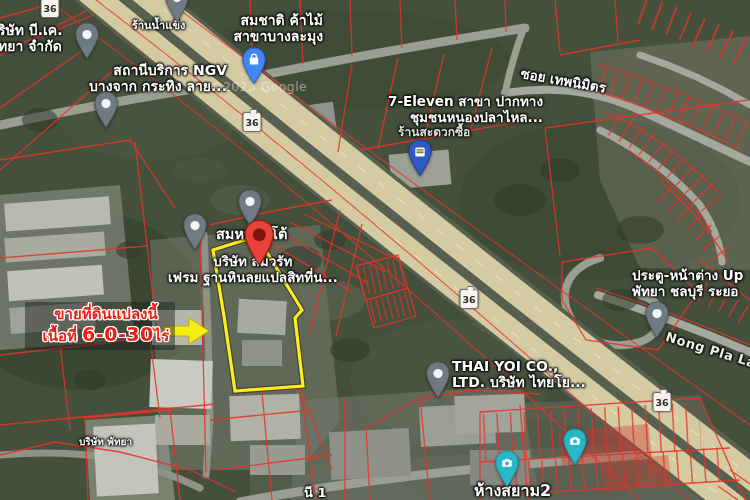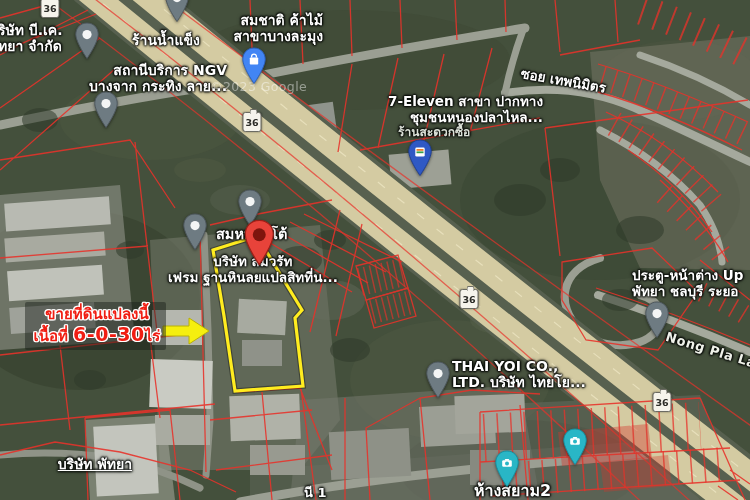--- a/index.html
+++ b/index.html
@@ -12,21 +12,21 @@
   .map-label.center{text-align:right;}
   .map-label.dim{color:#dde2d9;font-weight:600;}
   .map-label.road{color:#f0f2ea;letter-spacing:.6px;}
   .map-label.watermark{color:rgba(255,255,255,.45);font-weight:400;text-shadow:none;letter-spacing:.4px;}
   .pin{position:absolute;filter:drop-shadow(0 1px 1.5px rgba(0,0,0,.5));}
   .shield{position:absolute;width:17px;height:18px;background:#f6f4ec;border:1px solid #6b6b63;border-radius:3px;
     display:flex;align-items:center;justify-content:center;font-size:9.5px;font-weight:700;color:#2c2c28;
     transform:translate(-50%,-50%);box-shadow:0 0 2px rgba(0,0,0,.45);}
   .shield i{position:absolute;top:-4px;left:50%;margin-left:-3px;width:6px;height:4px;background:#f6f4ec;
     border:1px solid #6b6b63;border-bottom:none;border-radius:2px 2px 0 0;}
-  .sale-box{position:absolute;left:25px;top:302px;width:134px;padding:3px 2px 4px 5px;text-align:center;
+  .sale-box{position:absolute;left:25px;top:302px;width:134px;padding:3px 2px 4px 14px;text-align:center;
     background:rgba(28,33,28,.48);border-radius:2px;line-height:1.2;}
   .sale-line{font-weight:800;color:#f01d12;font-size:15px;
     text-shadow:-1.4px 0 0 #fff,1.4px 0 0 #fff,0 -1.4px 0 #fff,0 1.4px 0 #fff,-1px -1px 0 #fff,1px 1px 0 #fff,1px -1px 0 #fff,-1px 1px 0 #fff;}
   .sale-line .big{font-size:19px;letter-spacing:.5px;margin-top:23px;}
 </style>
 </head>
 <body>
 
 <div id="stage">
 
@@ -141,21 +141,21 @@
     </g>
 
     <polygon points="163,326 189,326 189,318 209,331 189,344 189,336 163,336" fill="#f5ef0f" stroke="#b8b007" stroke-width="1"></polygon>
   </svg>
 
   <div id="overlay">
       <div class="map-label poi" style="left: -2px; top: 22px; font-size: 14px;">
         <div>ริษัท บี.เค.</div>
         <div>ัทยา จำกัด</div>
       </div>
-      <div class="map-label poi" style="left: 132px; top: 32px; font-size: 14px;">
+      <div class="map-label poi" style="left: 132px; top: 20px; font-size: 11px;">
         <div>ร้านน้ำแข็ง</div>
       </div>
       <div class="map-label poi center" style="left: 72px; top: 62px; font-size: 14px; width: 155px;">
         <div>สถานีบริการ NGV</div>
         <div>บางจาก กระทิง ลาย...</div>
       </div>
       <div class="map-label poi center" style="left: 218px; top: 12px; font-size: 14px; width: 105px;">
         <div>สมชาติ ค้าไม้</div>
         <div>สาขาบางละมุง</div>
       </div>
@@ -180,21 +180,21 @@
         <div>ประตู-หน้าต่าง Up</div>
         <div>พัทยา ชลบุรี ระยอ</div>
       </div>
       <div class="map-label road" style="left: 668px; top: 330px; font-size: 13px; transform: rotate(17deg); transform-origin: left top;">
         <div>Nong Pla Lai</div>
       </div>
       <div class="map-label poi" style="left: 452px; top: 358px; font-size: 14px;">
         <div>THAI YOI CO.,</div>
         <div>LTD. บริษัท ไทยโย...</div>
       </div>
-      <div class="map-label poi center" style="left: 0px; top: 456px; font-size: 14px; width: 132px; text-decoration: underline;">
+      <div class="map-label poi center" style="left: 0px; top: 436px; font-size: 10px; width: 132px;">
         <div>บริษัท พัทยา</div>
       </div>
       <div class="map-label poi" style="left: 474px; top: 482px; font-size: 16px;">
         <div>ห้างสยาม2</div>
       </div>
       <div class="map-label poi" style="left: 304px; top: 486px; font-size: 13px;">
         <div>นี 1</div>
       </div>
       <div class="map-label watermark" style="left: 198px; top: 80px; font-size: 12.5px; margin-left: 12px;">
         <div>©2023 Google</div>

